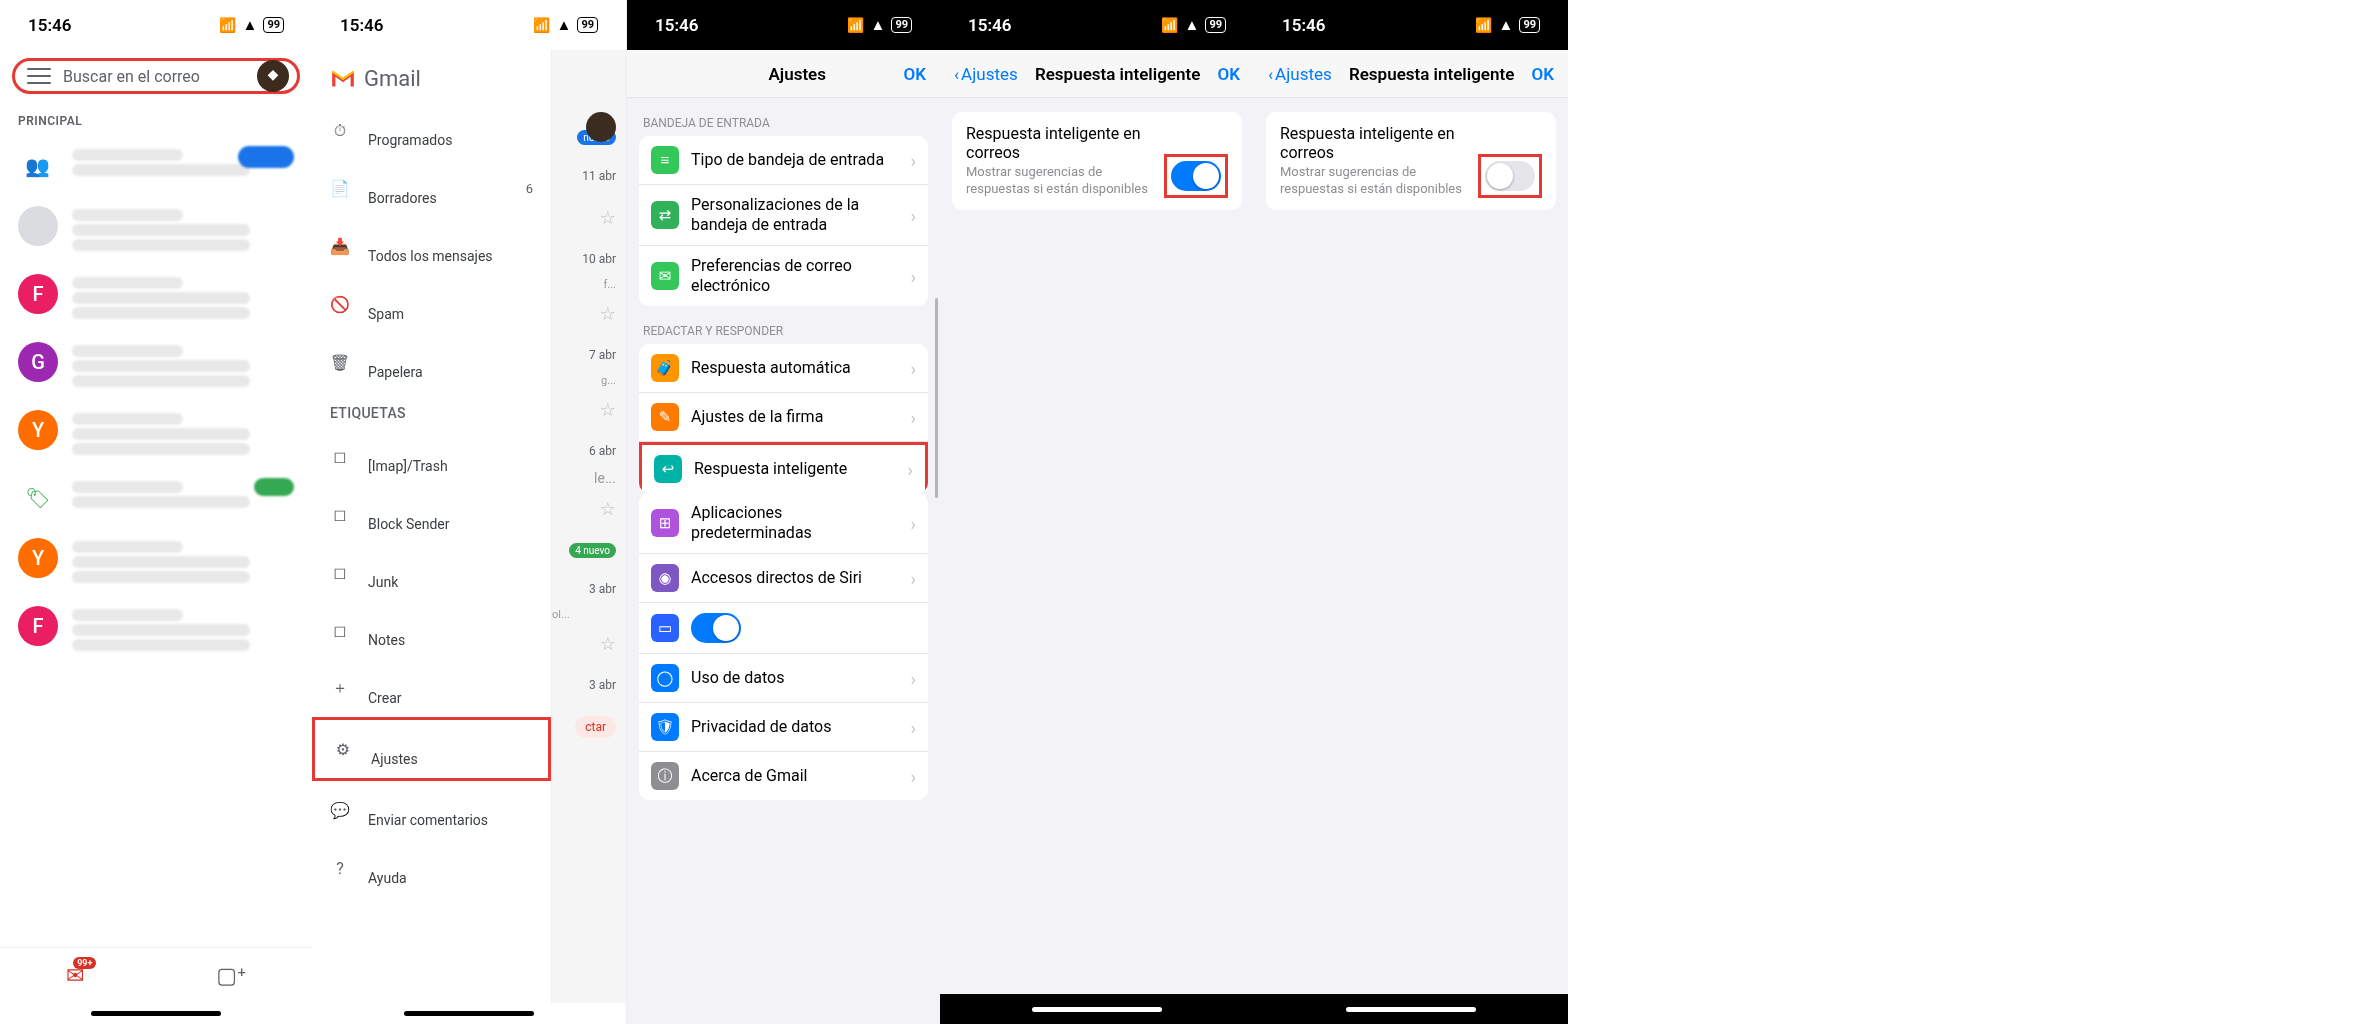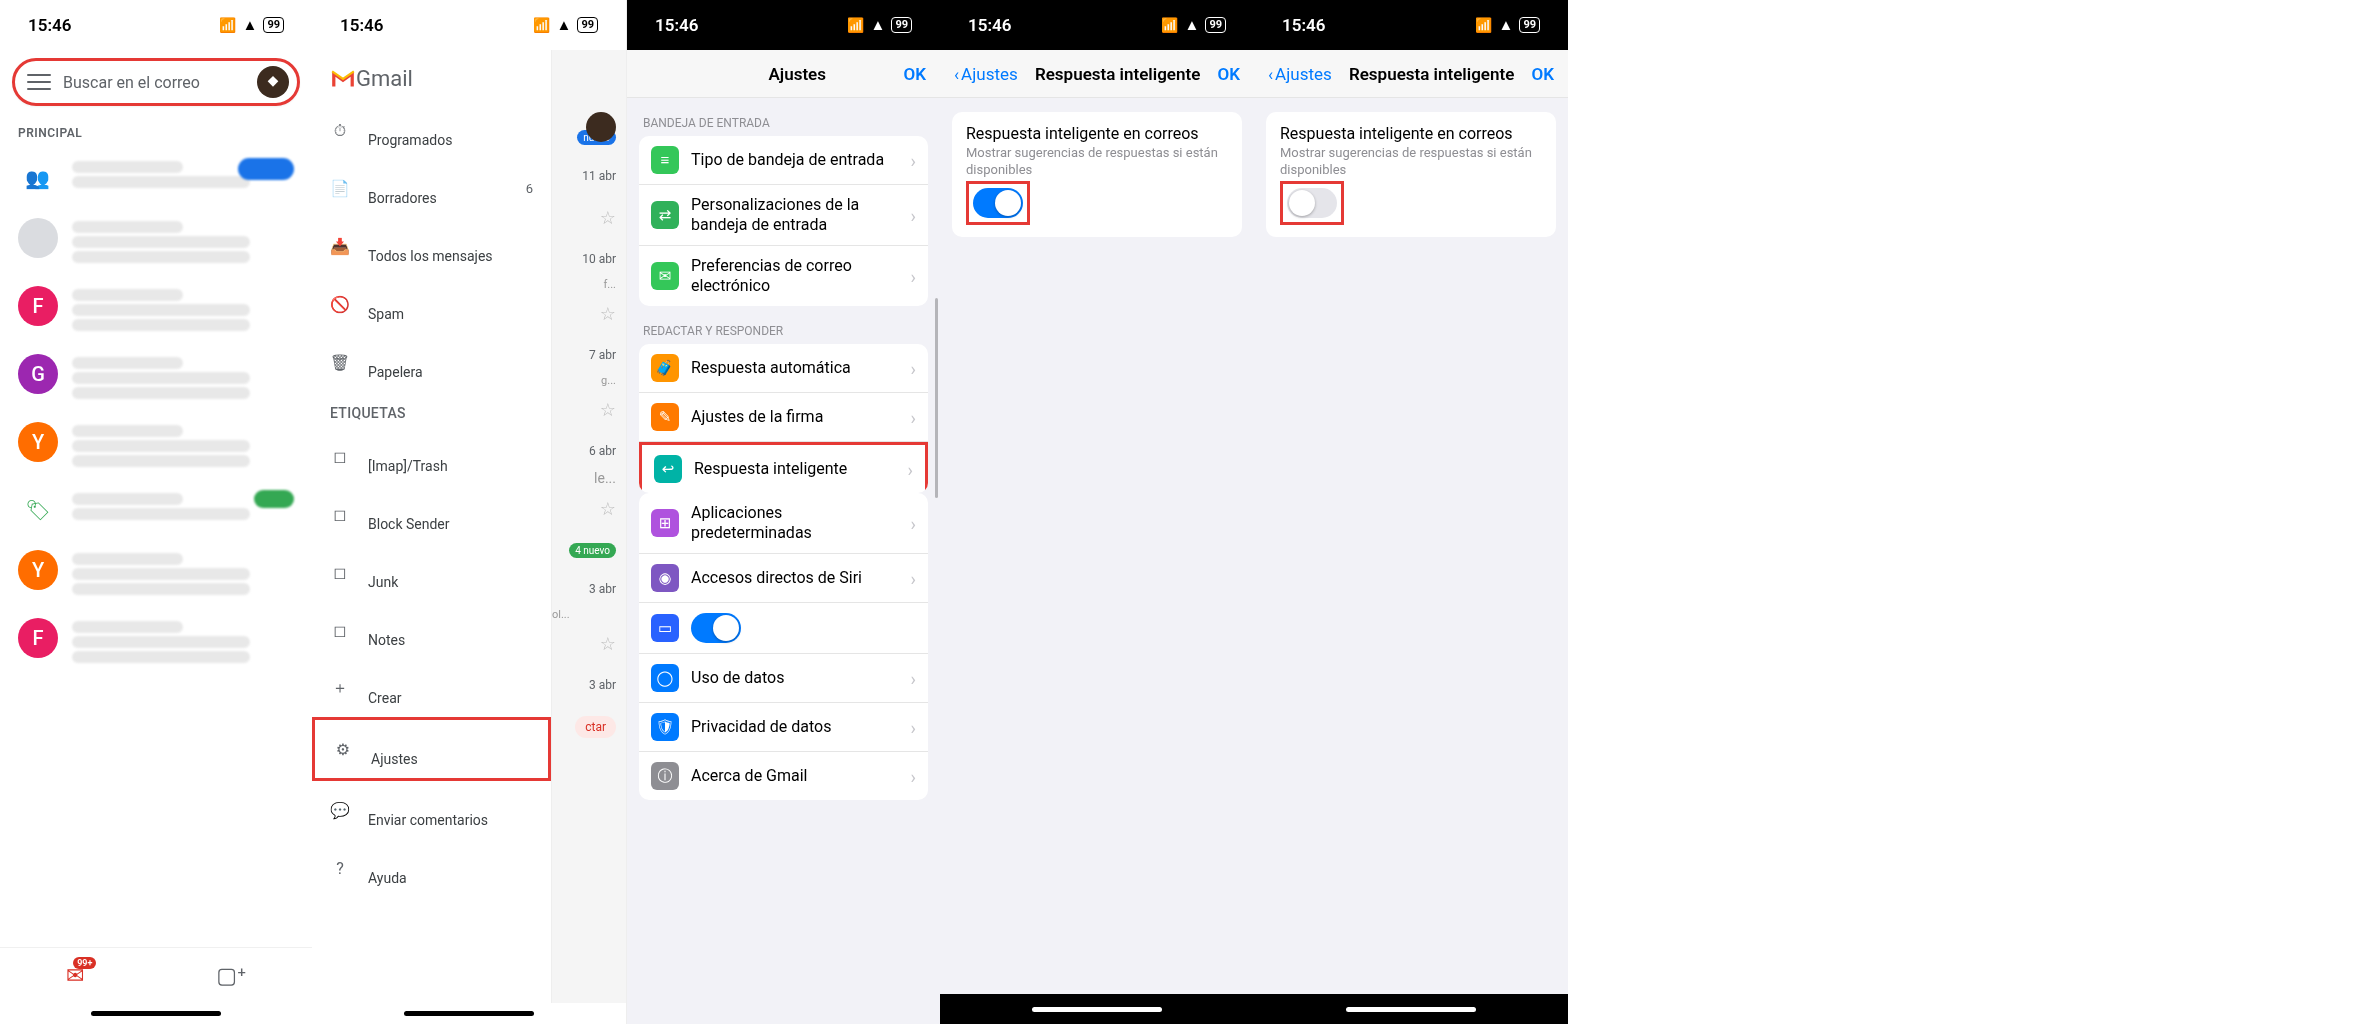--- a/index.html
+++ b/index.html
@@ -51,21 +51,21 @@
     line-height: 14px;
   }
 
   
   .searchbar-wrap { padding: 8px 12px; }
   .searchbar {
     display: flex; align-items: center;
     background: #fff;
     border: 1px solid #e0e0e0;
     border-radius: 28px;
-    height: 48px;
+    height: 36px;
     padding: 0 8px 0 12px;
     box-shadow: 0 1px 2px rgba(0,0,0,0.05);
   }
   .hamburger {
     width: 24px; height: 24px;
     display: flex; flex-direction: column; justify-content: center; gap: 5px;
     margin-right: 12px;
   }
   .hamburger span { height: 2px; background: #5f6368; border-radius: 1px; }
   .search-text { flex: 1; color: #5f6368; font-size: 16px; }
@@ -138,21 +138,21 @@
 
   
   .drawer {
     width: 240px; height: 100%;
     background: #fff;
     border-right: 1px solid #eee;
     overflow-y: auto;
   }
   .phone2-wrap { display: flex; flex: 1; position: relative; }
   .gmail-logo {
-    display: flex; align-items: center; 
+    display: flex; align-items: center; gap: 8px;
     padding: 16px 18px 10px;
     font-size: 22px; color: #5f6368;
   }
   .drawer-item {
     display: flex; align-items: center;
     padding: 11px 18px;
     gap: 18px;
     font-size: 14px; color: #3c4043;
   }
   .drawer-item .di-icon {
@@ -237,25 +237,24 @@
   .bg-orange2 { background: #ff7a00; }
   .bg-teal { background: #00b3a6; }
   .bg-purple { background: #af52de; }
   .bg-purple2 { background: #7e57c2; }
   .bg-blue { background: #007aff; }
   .bg-blue2 { background: #2962ff; }
   .bg-gray { background: #8e8e93; }
 
   
   .toggle-row {
-    display: flex; align-items: flex-start;
+    display: flex; align-items: flex-end;
     padding: 12px 14px; background: #fff;
     border-radius: 10px; margin: 14px 12px 0;
     gap: 2px;
-    flex-direction: column;
   }
   .toggle-text { flex: 1; }
   .toggle-text .t1 { font-size: 16px; color: #000; }
   .toggle-text .t2 { font-size: 13px; color: #8e8e93; line-height: 1.3; margin-top: 2px; }
   .ios-toggle {
     width: 50px; height: 30px; border-radius: 15px;
     background: #e5e5ea; position: relative; flex-shrink:0;
     transition: background .2s;
   }
   .ios-toggle .knob {

